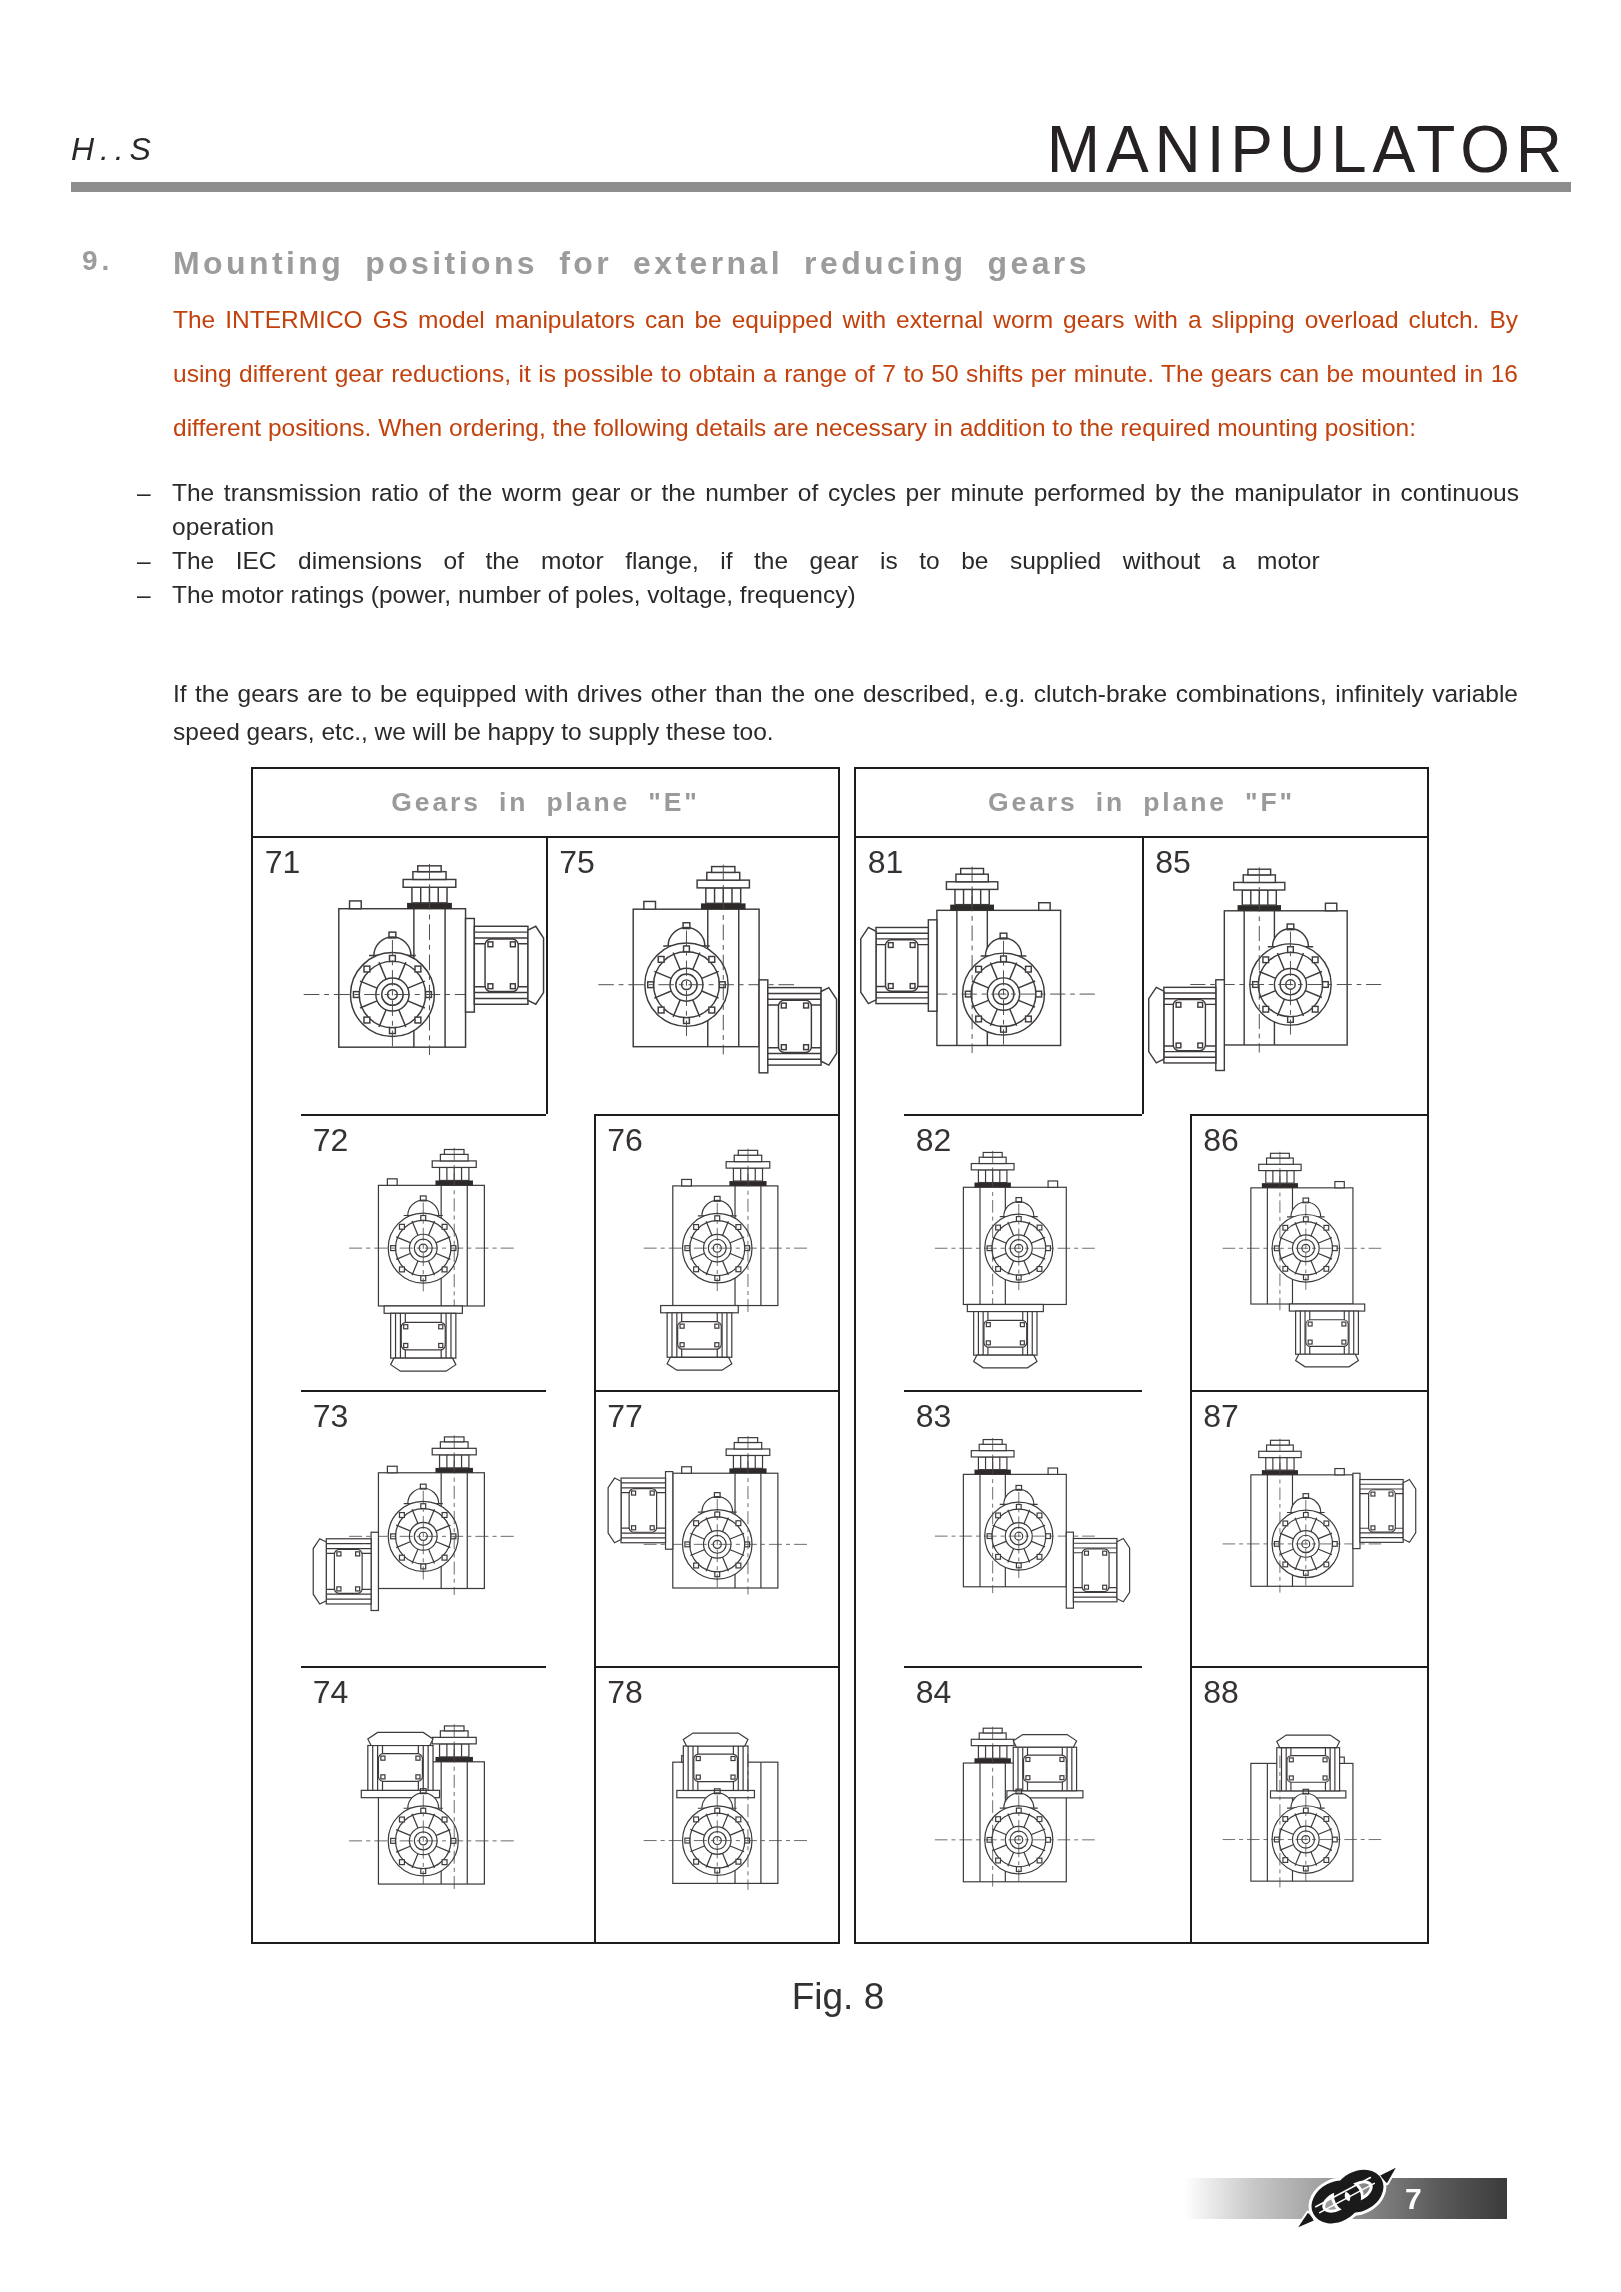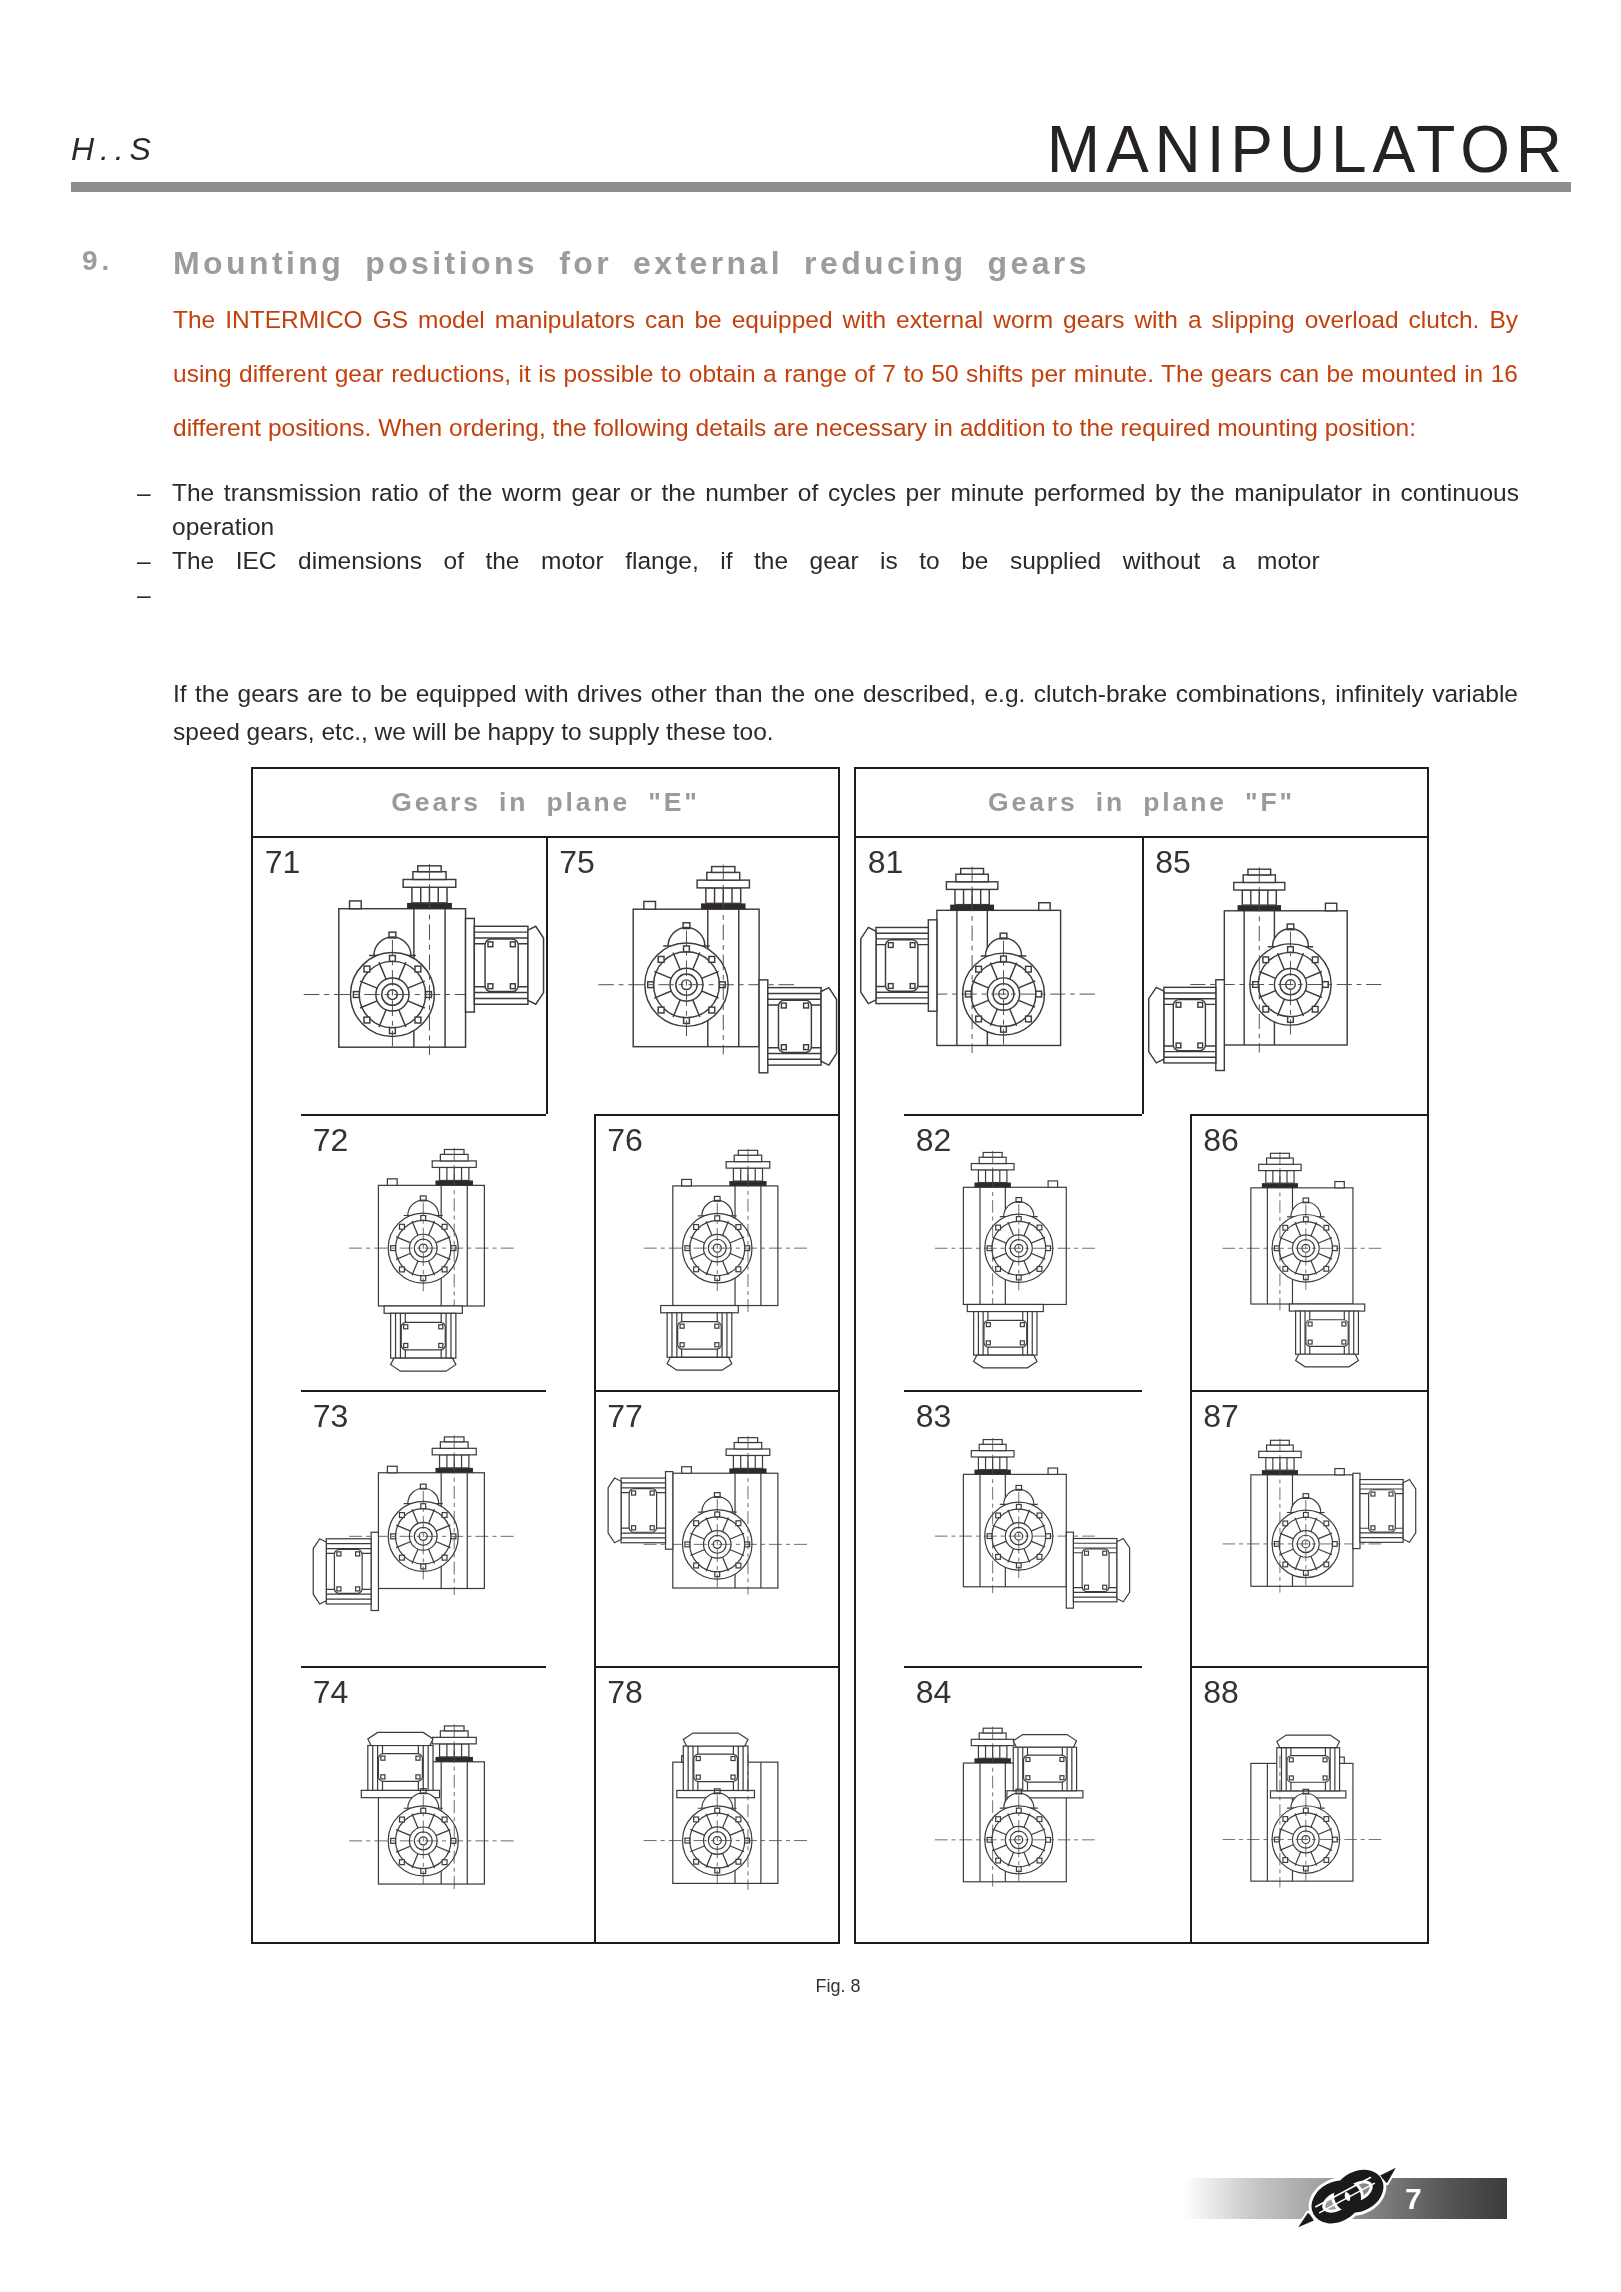--- a/index.html
+++ b/index.html
@@ -35,21 +35,21 @@
   .gtable.t1{left:854px;width:571px;}
   .thead{grid-column:1/3;display:flex;align-items:center;justify-content:center;
          font-size:26.5px;font-weight:bold;color:#9a9a9a;letter-spacing:2.9px;word-spacing:7.8px;
          border-bottom:2.9px solid #1c1c1c;}
   .gcell{position:relative;overflow:hidden;}
   .gcell.c1{border-left:2px solid #1c1c1c;}
   .gcell.rplus{border-top:2px solid #1c1c1c;margin-left:48px;}
   .cellnum{position:absolute;left:11.8px;top:5.9px;font-size:32px;color:#363233;z-index:2;}
   .gcell svg{position:absolute;inset:0;width:100%;height:100%;}
 
-  .caption{left:251px;top:1976px;width:1174px;text-align:center;font-size:18px;color:#323232;}
+  .caption{left:251px;top:1976px;width:1174px;text-align:center;font-size:37px;color:#323232;}
 
   
   .fbar{left:1184px;top:2178px;width:323px;height:41px;
         background:linear-gradient(90deg, rgba(255,255,255,0) 0%, #c7c7c7 22%, #8f8f8f 52%, #585858 80%, #3b3b3b 100%);}
   .pagenum{left:1405px;top:2182px;font-size:30px;font-weight:bold;color:#ffffff;}
   .logo{left:1290px;top:2158px;width:114px;height:80px;}
 </style>
 </head>
 <body>
 
@@ -58,21 +58,21 @@
 <div class="abs rule"></div>
 
 <span class="abs secnum">9.</span>
 <span class="abs sectitle">Mounting positions for external reducing gears</span>
 
 <div class="abs intro">The INTERMICO GS model manipulators can be equipped with external worm gears with a slipping overload clutch. By using different gear reductions, it is possible to obtain a range of 7 to 50 shifts per minute. The gears can be mounted in 16 different positions. When ordering, the following details are necessary in addition to the required mounting position:</div>
 
 <div class="abs blist">
     <div class="bitem"><span class="dash">–</span><span>The transmission ratio of the worm gear or the number of cycles per minute performed by the manipulator in continuous operation</span></div>
     <div class="bitem stretch"><span class="dash">–</span><span>The IEC dimensions of the motor flange, if the gear is to be supplied without a motor</span></div>
-    <div class="bitem"><span class="dash">–</span></div>
+    <div class="bitem"><span class="dash">–</span><span>The motor ratings (power, number of poles, voltage, frequency)</span></div>
   </div>
 
 <div class="abs note">If the gears are to be equipped with drives other than the one described, e.g. clutch-brake combinations, infinitely variable speed gears, etc., we will be happy to supply these too.</div>
 
 <div class="gtable t0">
     <div class="thead">Gears in plane "E"</div>
     <div class="gcell">
       <span class="cellnum">71</span>
       <svg viewBox="0 0 300 282" preserveAspectRatio="xMidYMid meet">
         <rect x="88" y="72" width="130" height="142" stroke="#3e3a39" stroke-width="1.5" fill="#ffffff"></rect>

